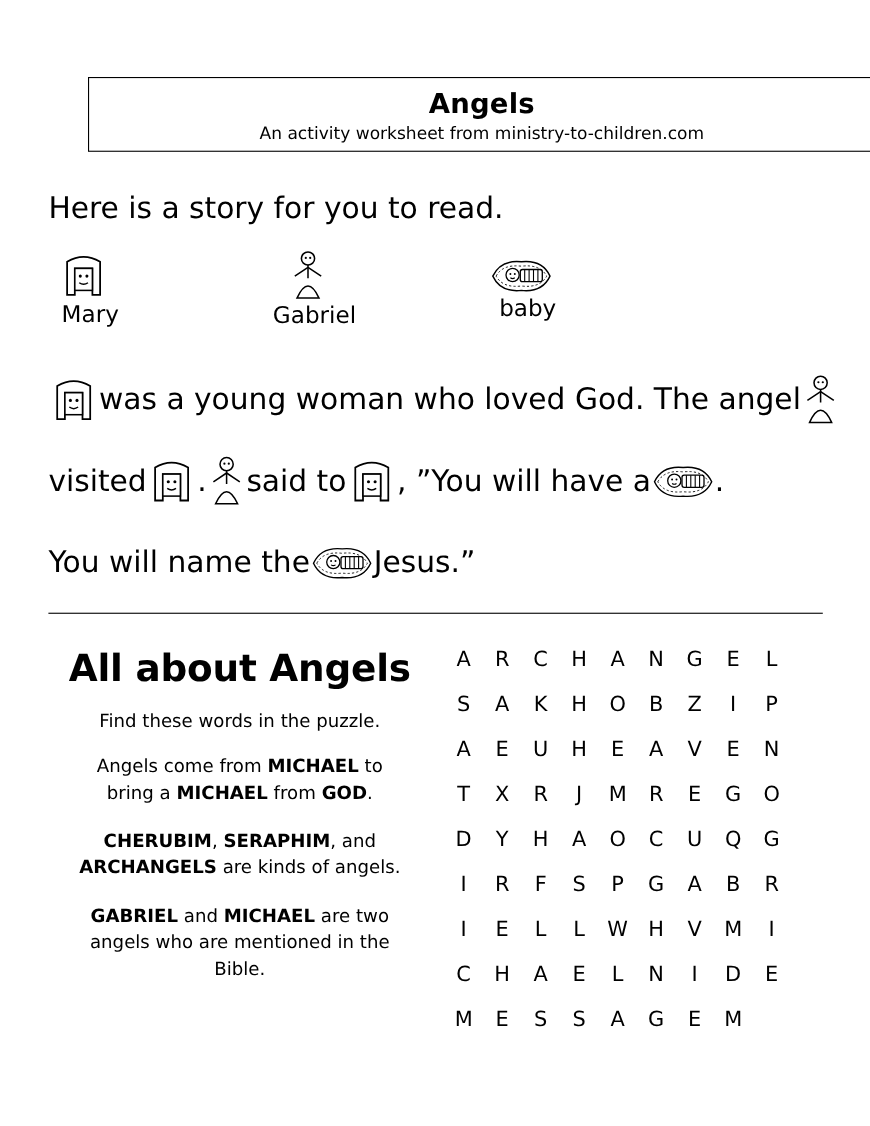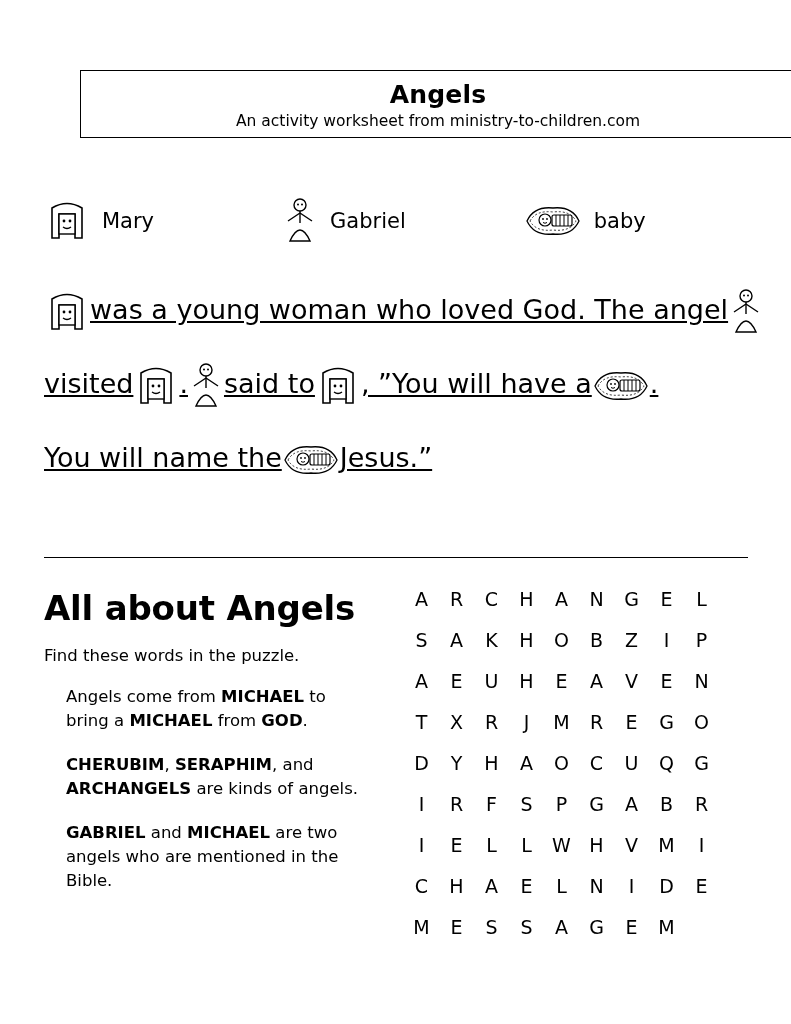--- a/index.html
+++ b/index.html
@@ -58,31 +58,32 @@
   }
   .legend {
     margin-top: 22px;
     display: flex;
     align-items: center;
     font-size: 21px;
   }
   .legend .lg-item {
     display: flex;
     align-items: center;
+    flex-direction: column;
   }
   .legend .lg-label { margin-left: 12px; }
   .sp-a { width: 128px; }
   .sp-b { width: 118px; }
 
   .story-body {
     margin-top: 28px;
     font-size: 27px;
     line-height: 74px;
   }
-  .story-body .ln { display: block; white-space: nowrap; text-decoration: underline; }
+  .story-body .ln { display: block; white-space: nowrap; }
 
   
   .ic { display: inline-block; vertical-align: middle; position: relative; }
 
   
   .mary { width: 46px; height: 46px; }
   .mary svg { display: block; }
 
   
   .gabriel { width: 36px; height: 48px; }
@@ -104,20 +105,21 @@
   
   .lower {
     position: absolute;
     left: 44px;
     top: 578px;
     width: 710px;
     display: flex;
   }
   .left-col {
     width: 348px;
+    text-align: center;
   }
   .all-about {
     font-size: 34px;
     font-weight: bold;
     margin-top: 10px;
     letter-spacing: -0.2px;
   }
   .find-line {
     font-size: 16.5px;
     margin-top: 18px;
@@ -148,20 +150,21 @@
 <body>
 
 <div class="page">
 
   <div class="header-box">
     <div class="header-title">Angels</div>
     <div class="header-sub">An activity worksheet from ministry-to-children.com</div>
   </div>
 
   <div class="story">
+    <div class="story-intro">Here is a story for you to read.</div>
 
     <div class="legend">
       <div class="lg-item">
         <span class="ic mary">
           <svg viewBox="0 0 46 46" width="46" height="46">
             <path d="M8 10 Q23 1 38 10 L38 40 L31 40 L31 16 L15 16 L15 40 L8 40 Z" fill="#fff" stroke="#000" stroke-width="1.6"></path>
             <rect x="15" y="16" width="16" height="20" fill="#fff" stroke="#000" stroke-width="1.4"></rect>
             <circle cx="20" cy="23" r="1.4" fill="#000"></circle>
             <circle cx="26" cy="23" r="1.4" fill="#000"></circle>
             <path d="M19 29 Q23 32 27 29" fill="none" stroke="#000" stroke-width="1.3"></path>

